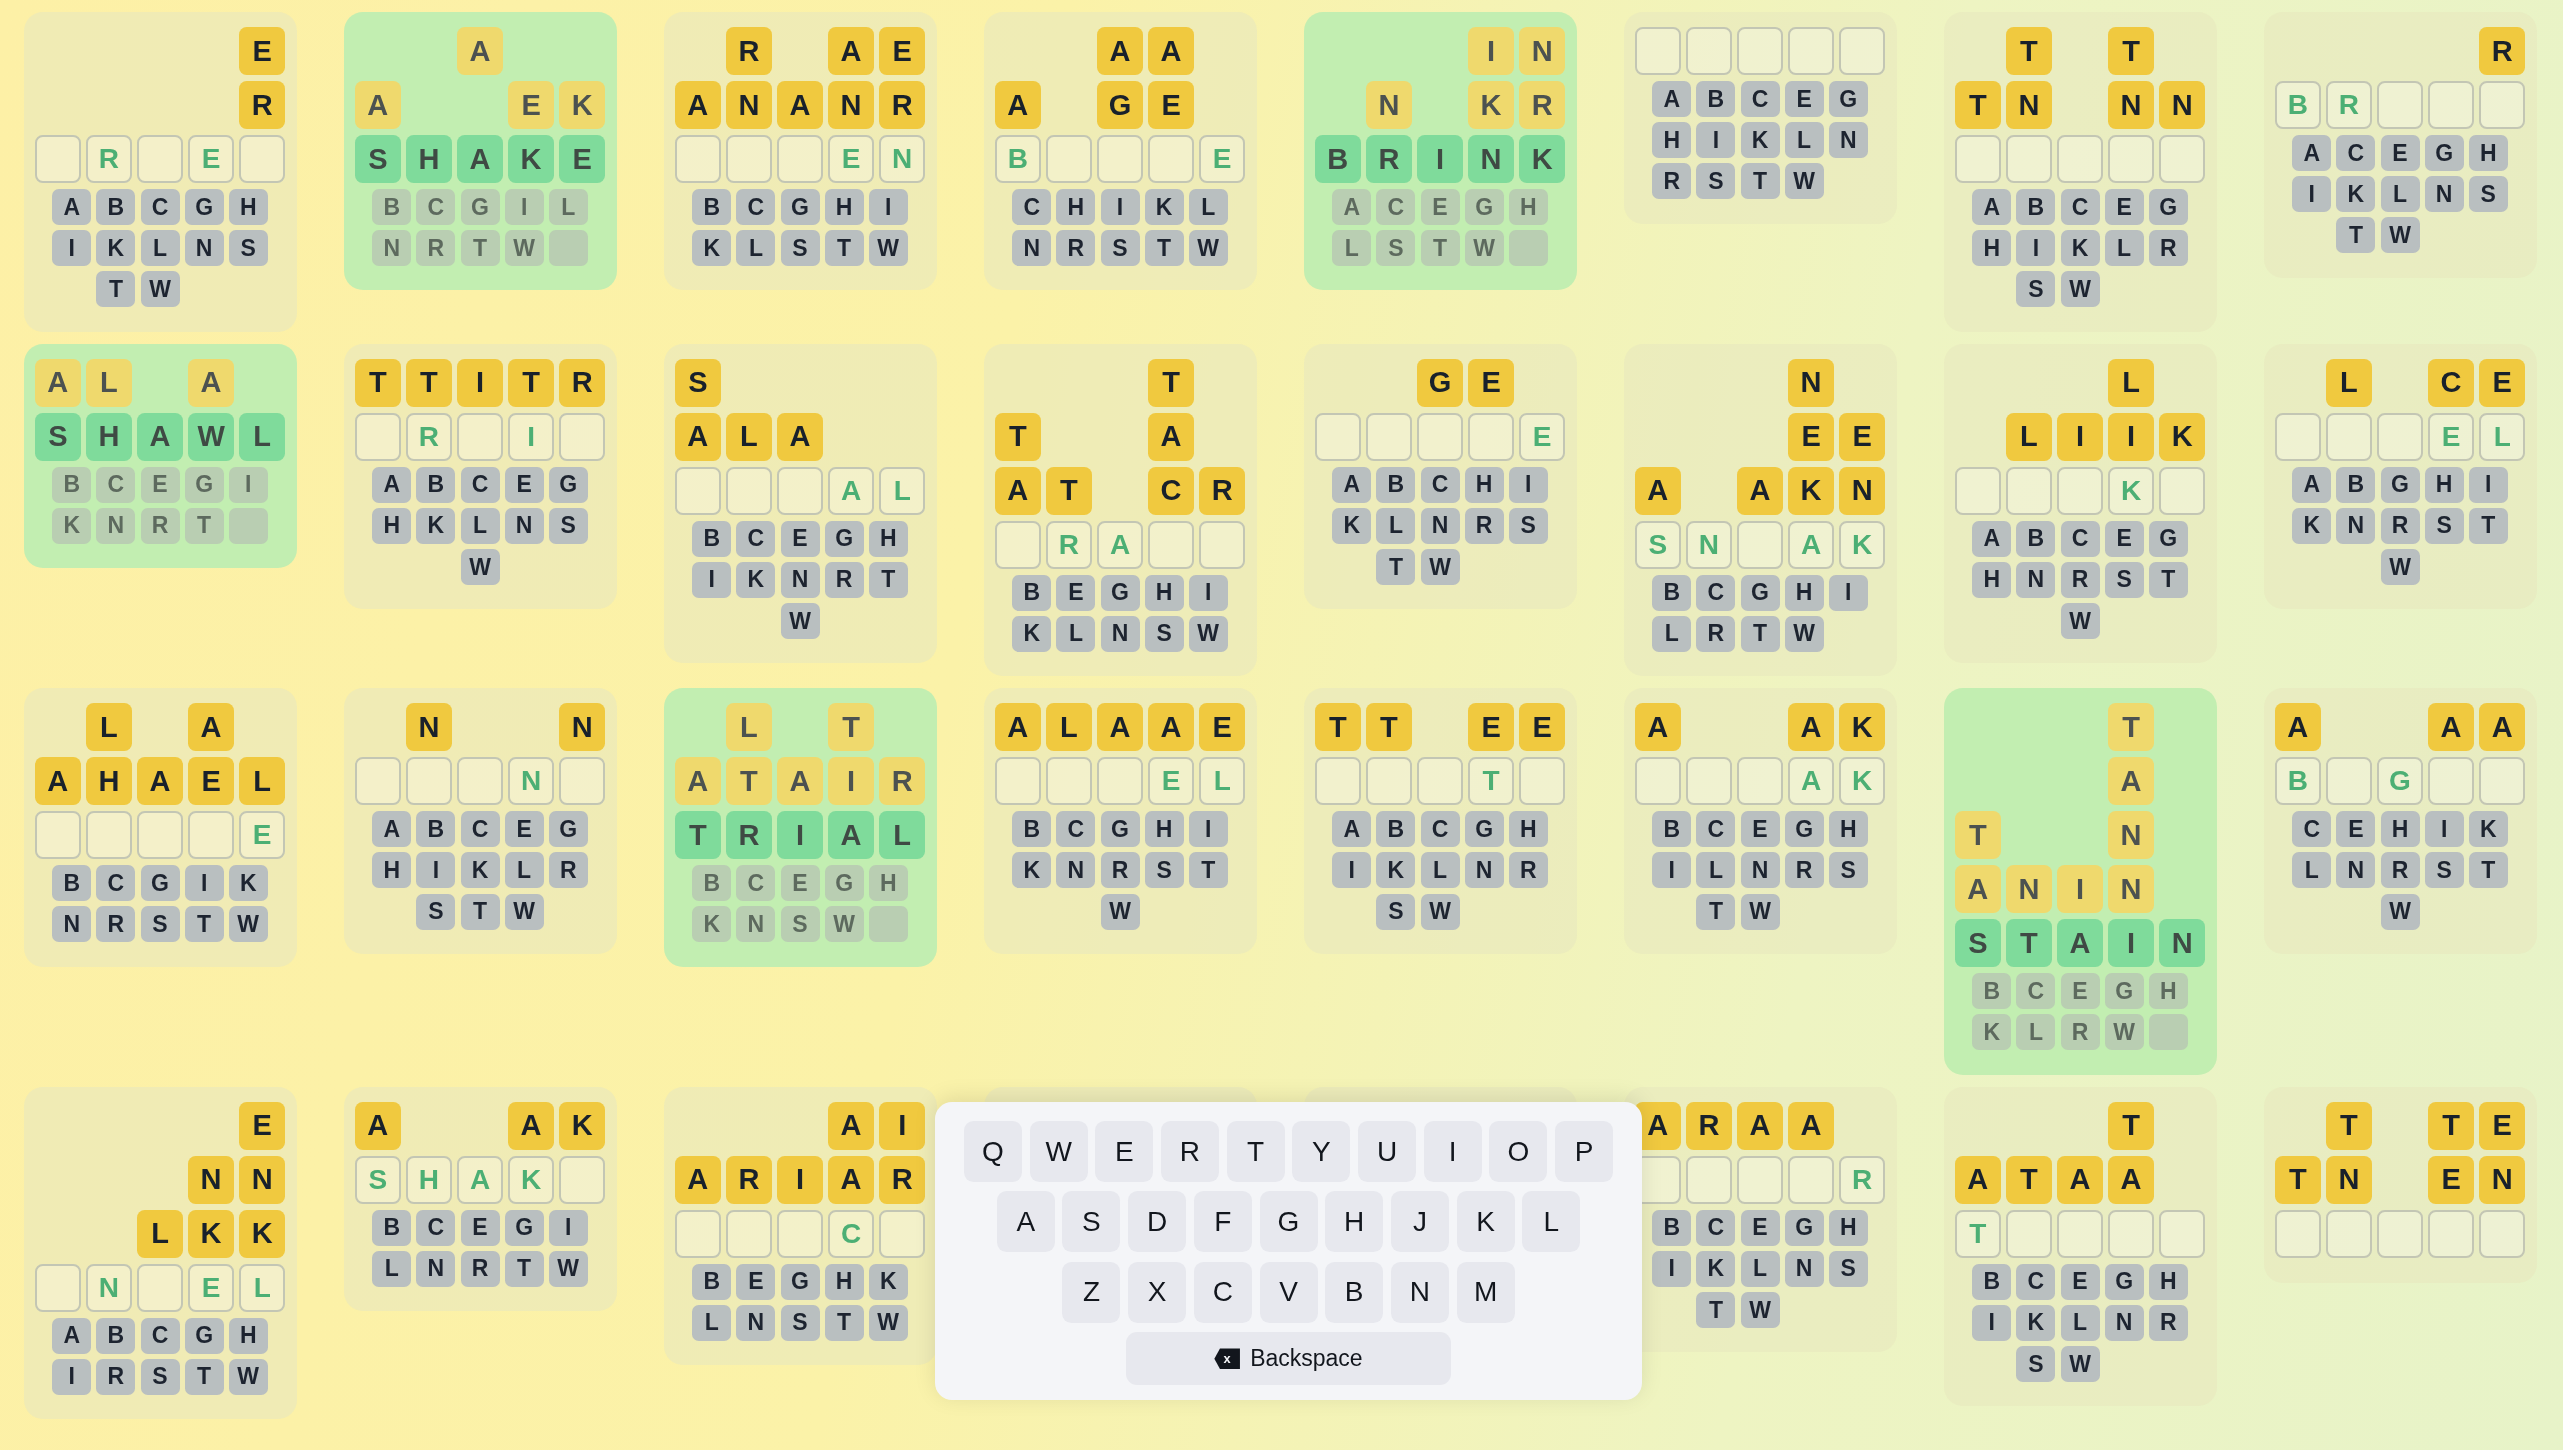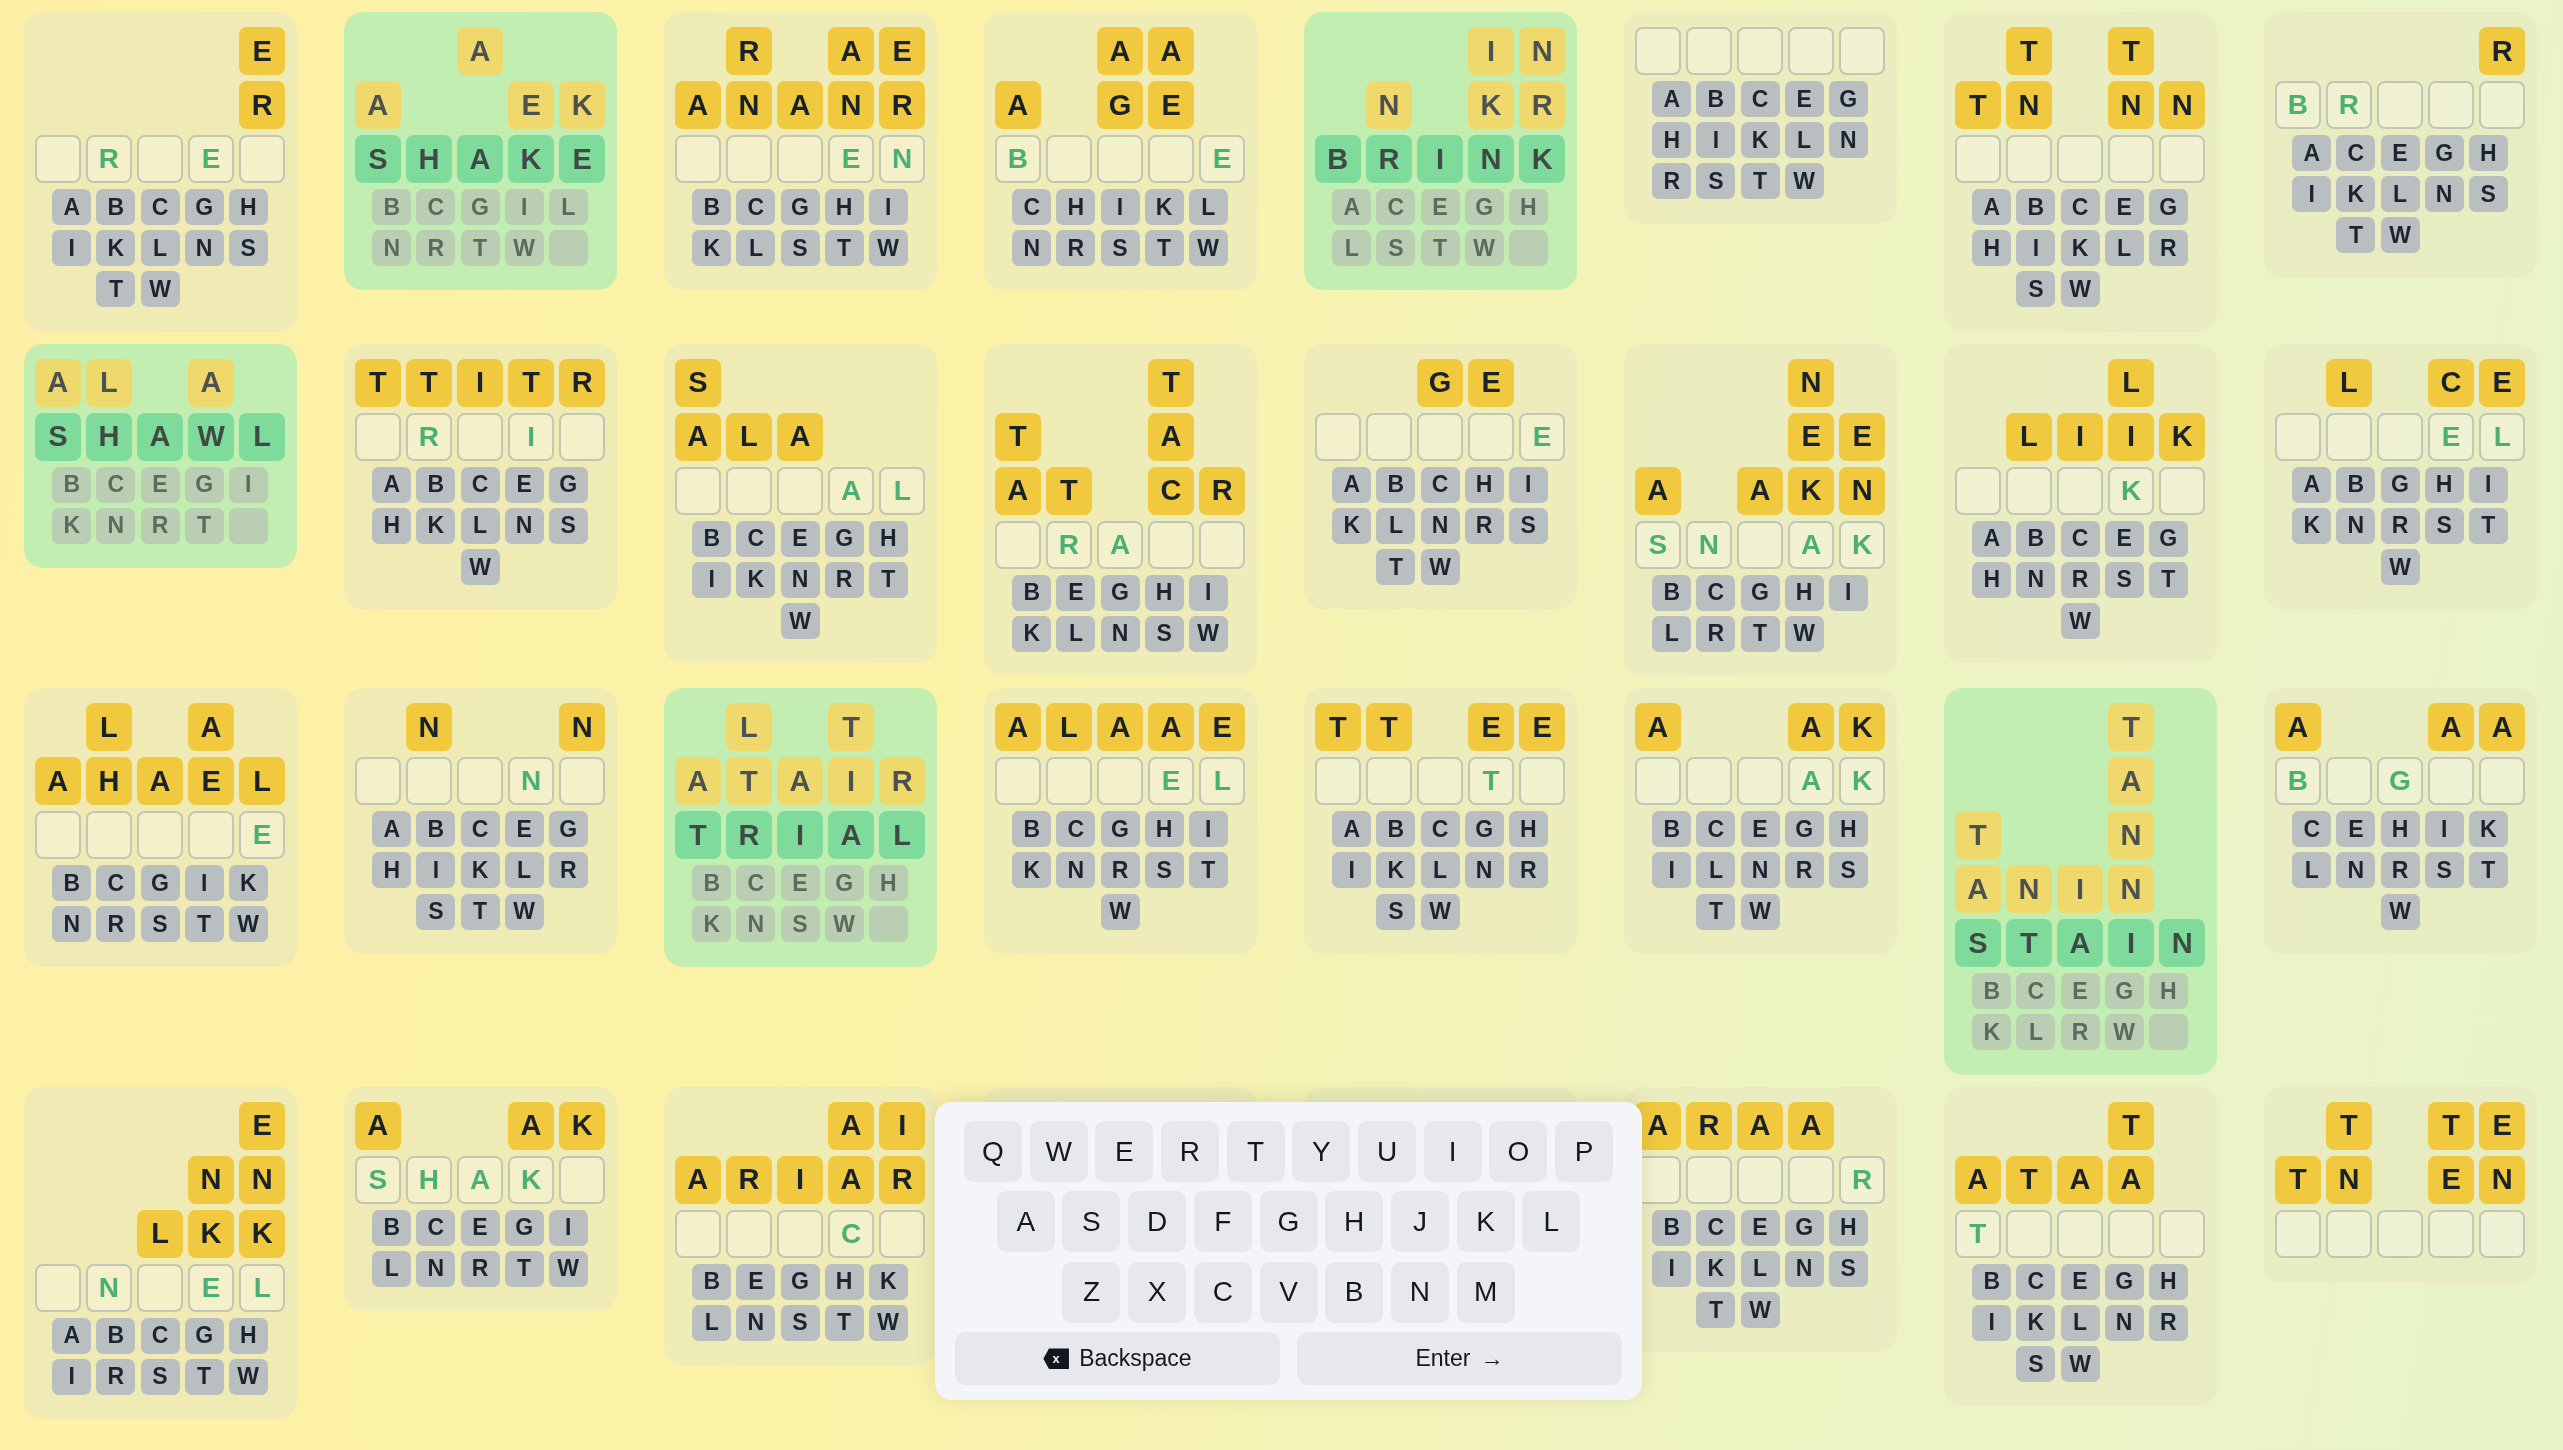--- a/index.html
+++ b/index.html
@@ -1375,19 +1375,15 @@
       <div class="key">V</div>
       <div class="key">B</div>
       <div class="key">N</div>
       <div class="key">M</div>
     </div>
   <div class="krow action">
     <div class="key wide">
       <span class="bsp-icon">x</span>
       <span>Backspace</span>
     </div>
-    <div class="key wide">
-      <span>Enter</span>
-      <span>→</span>
-    </div>
   </div>
 </div>
 
 
 </body></html>

